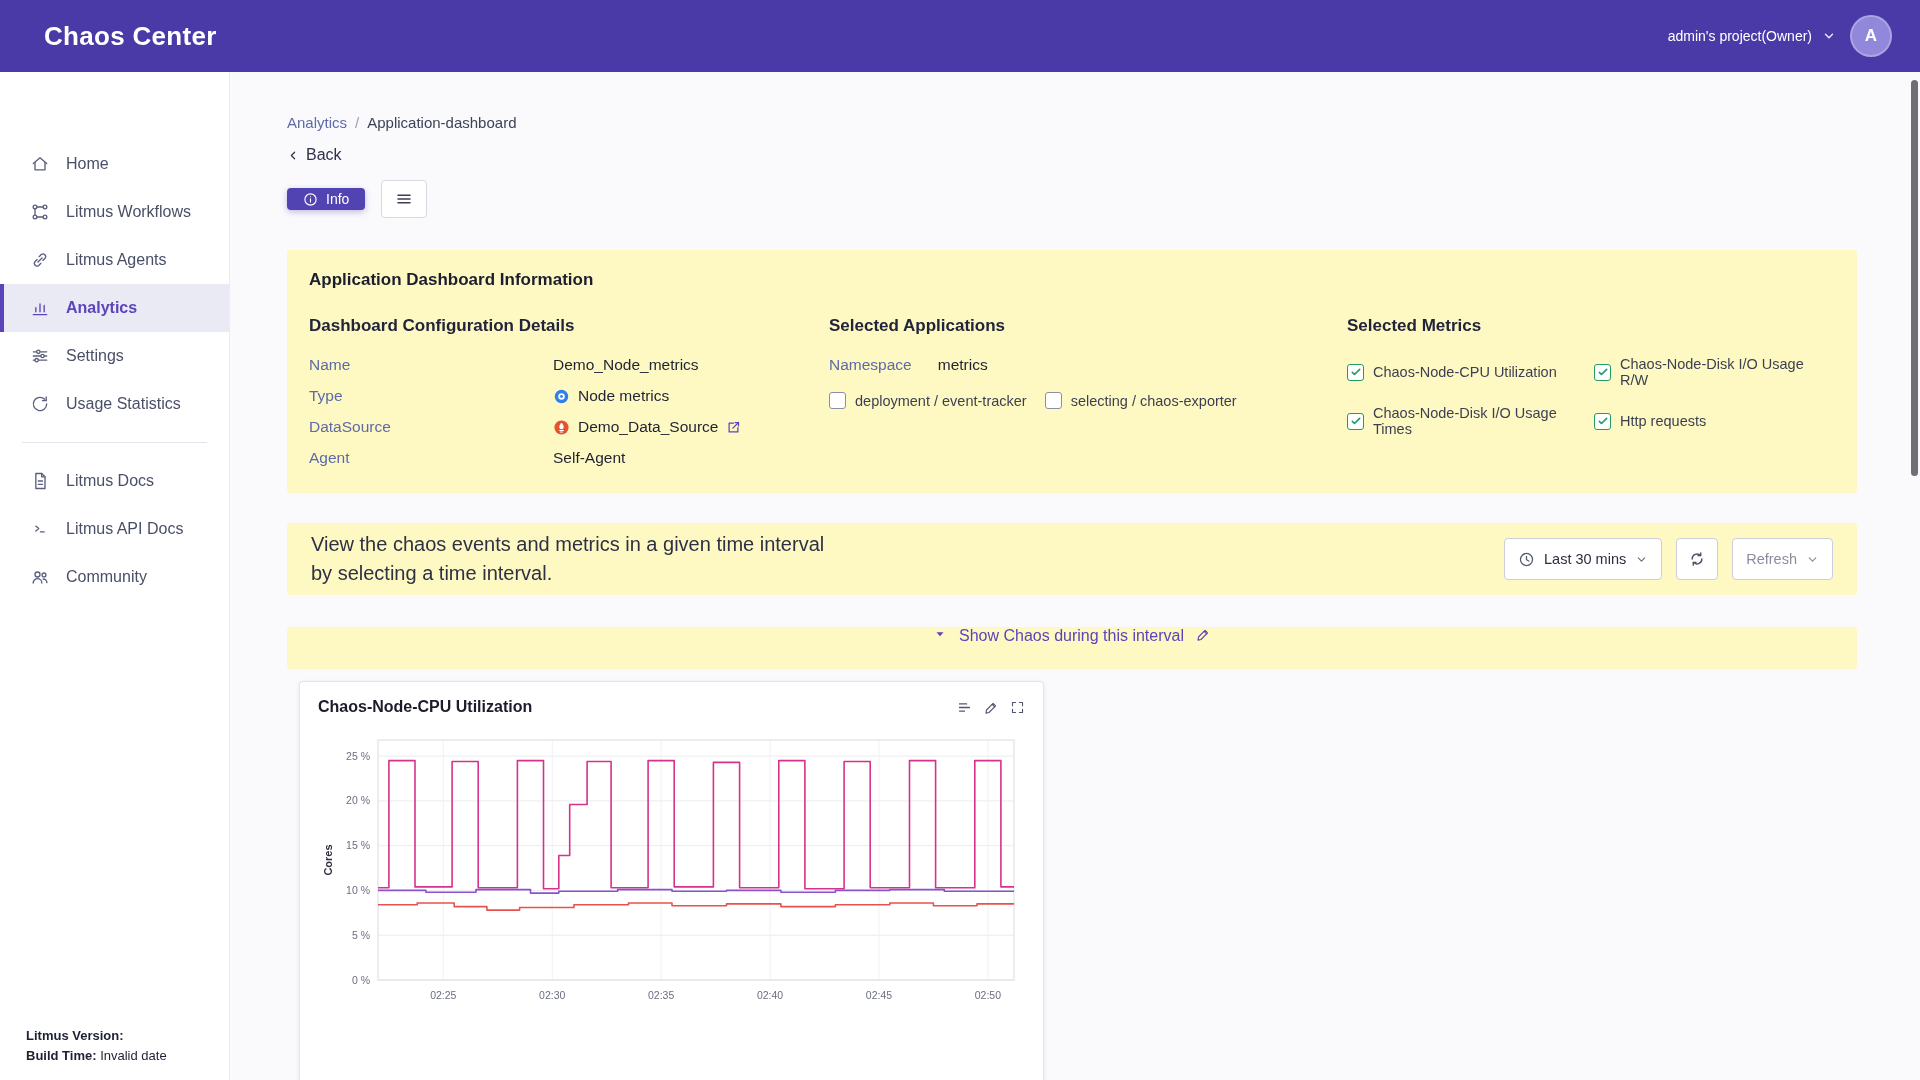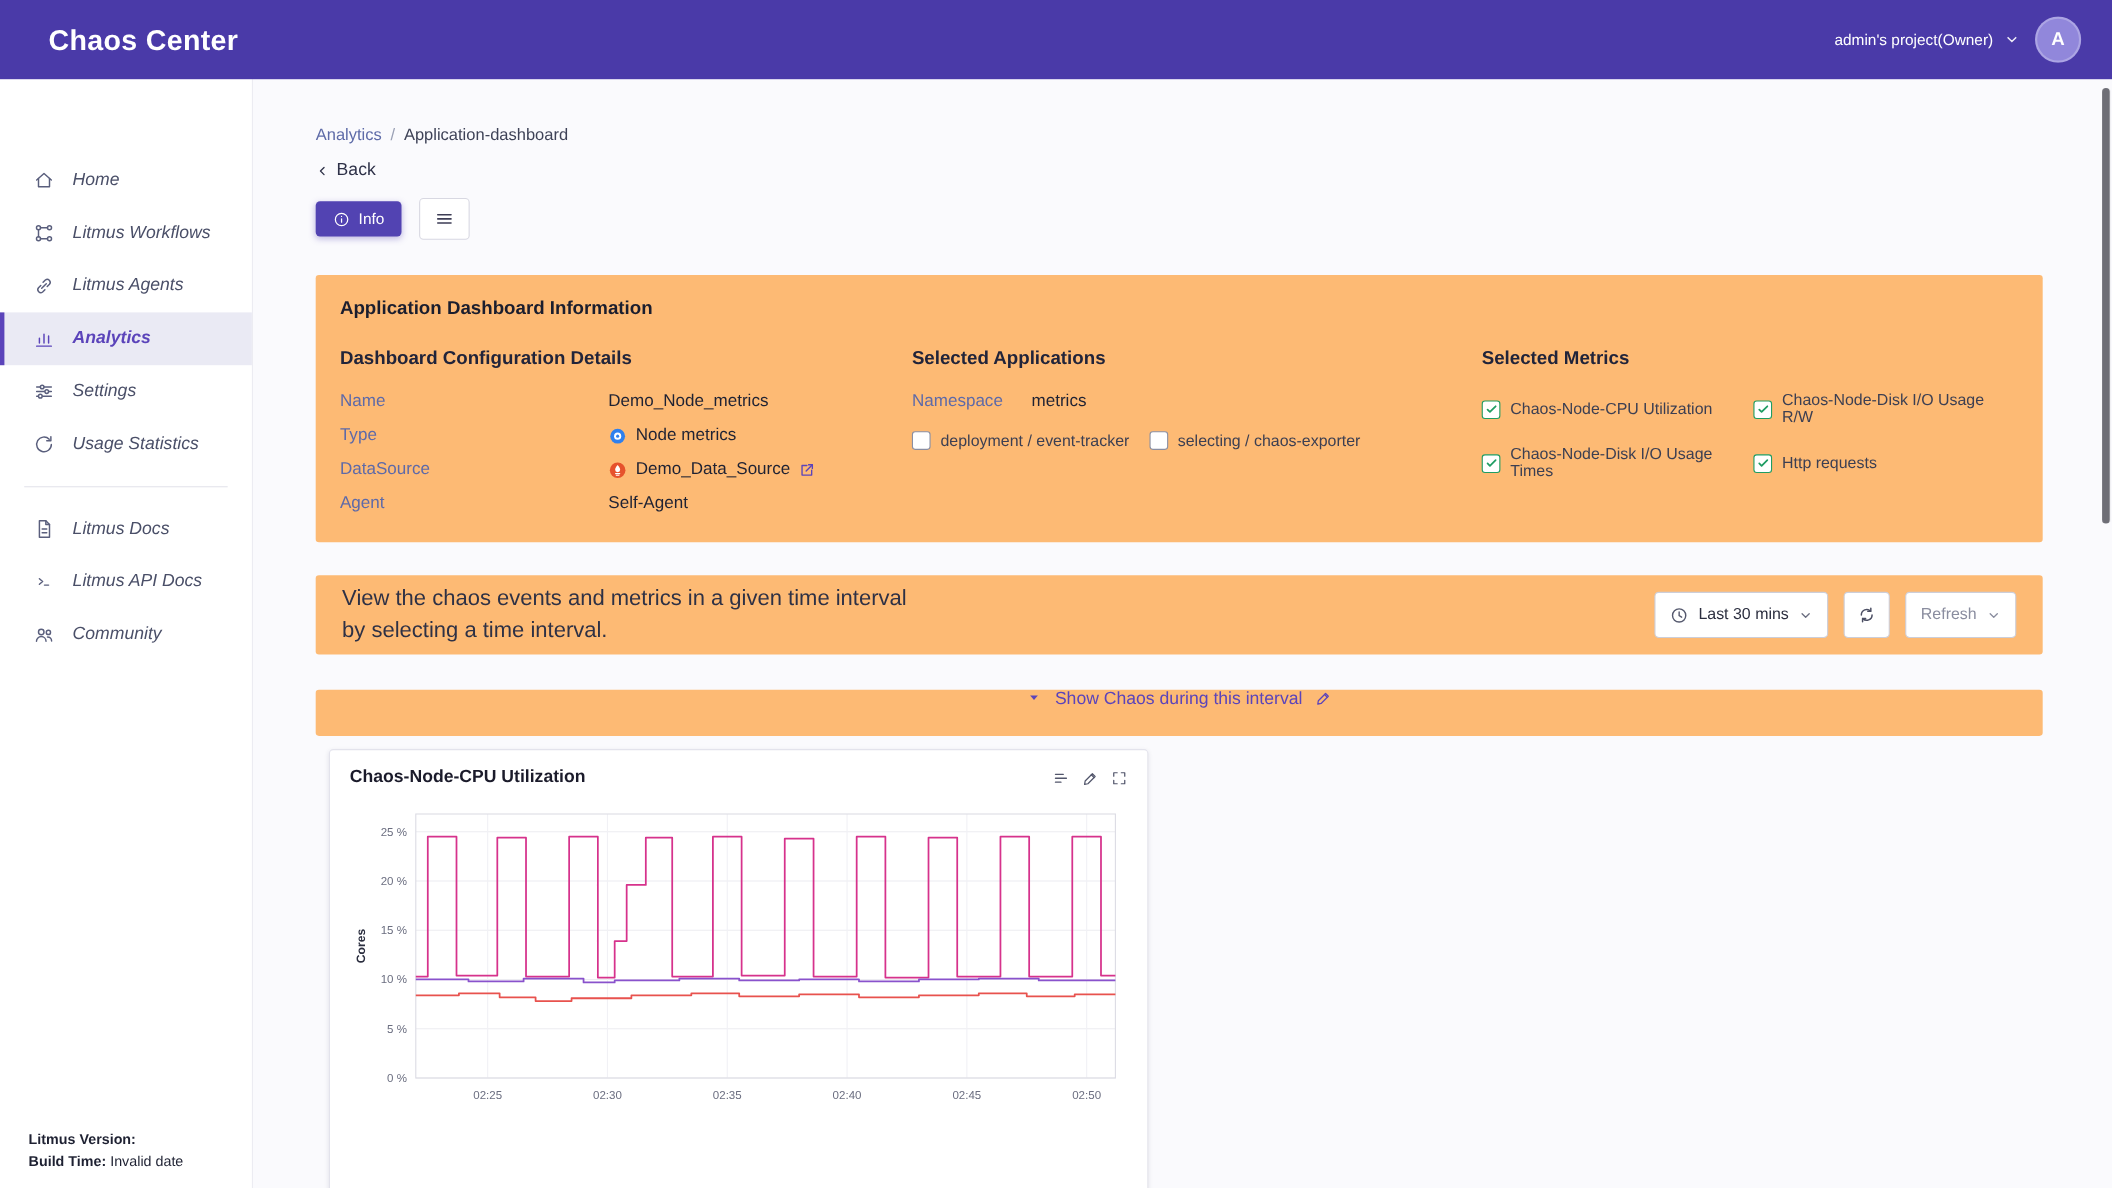--- a/index.html
+++ b/index.html
@@ -9,21 +9,21 @@
   .topbar { height:72px; background:#4A3AA8; display:flex; align-items:center; justify-content:space-between; padding:0 28px 0 44px; position:relative; z-index:5; }
   .app-title { color:#fff; font-size:26px; font-weight:700; letter-spacing:.3px; }
   .topbar-right { display:flex; align-items:center; gap:14px; }
   .project-selector { display:flex; align-items:center; gap:10px; color:#fff; font-size:14px; cursor:pointer; }
   .project-selector svg { opacity:.9; }
   .avatar { width:42px; height:42px; border-radius:50%; background:#9187DB; color:#fff; font-size:17px; font-weight:700; display:flex; align-items:center; justify-content:center; cursor:pointer; border:2px solid rgba(255,255,255,.25); }
 
   
   .layout { display:flex; height:1008px; }
   .sidebar { width:230px; background:#fff; border-right:1px solid #ECECF2; position:relative; padding-top:68px; flex:none; }
-  .nav-item { height:48px; display:flex; align-items:center; gap:16px; padding-left:26px; border-left:4px solid transparent; color:#4A4F68; font-size:16px; cursor:pointer;font-style:italic; }
+  .nav-item { height:48px; display:flex; align-items:center; gap:16px; padding-left:26px; border-left:4px solid transparent; color:#4A4F68; font-size:16px; cursor:pointer; }
   .nav-item .nav-icon { display:flex; color:#5A5F7D; }
   .nav-item.active { background:#EAEAF4; border-left-color:#5B44BA; color:#5B44BA; font-weight:600; }
   .nav-item.active .nav-icon { color:#5B44BA; }
   .sidebar-divider { height:1px; background:#E4E4EC; margin:14px 22px 14px 22px; }
   .sidebar-footer { position:absolute; left:26px; bottom:14px; font-size:13px; color:#1E2132; line-height:1.55; }
   .sidebar-footer b { font-weight:700; }
 
   .main { flex:1; padding:0 63px 0 57px; overflow:hidden; }
 
   
@@ -32,25 +32,25 @@
   .breadcrumb .crumb-sep { color:#9AA0B5; }
   .breadcrumb .crumb-current { color:#3E4257; cursor:pointer; }
   .back-row { margin-top:15px; display:flex; align-items:center; gap:6px; color:#2E3148; font-size:16px; cursor:pointer; width:fit-content; }
   .title-row { margin-top:16px; display:flex; align-items:center; justify-content:space-between; }
   .title-left { display:flex; align-items:center; gap:16px; }
   .page-title { font-size:25px; color:#191C2E; }
   .page-title .t-prefix { font-weight:700; }
   .page-title .t-name { font-weight:700; font-style:italic; }
   .title-chevron { color:#23263A; display:flex; cursor:pointer; margin-left:6px; }
   .title-actions { display:flex; align-items:center; gap:16px; }
-  .info-btn { background:#5243B2; border:none; color:#fff; font-size:14px; height:32px; padding:0 16px; border-radius:4px; display:flex; align-items:center; gap:8px; cursor:pointer; box-shadow:0 2px 6px rgba(82,67,178,.35); font-family:inherit; }
+  .info-btn { background:#5243B2; border:none; color:#fff; font-size:14px; height:22px; padding:0 16px; border-radius:4px; display:flex; align-items:center; gap:8px; cursor:pointer; box-shadow:0 2px 6px rgba(82,67,178,.35); font-family:inherit; }
   .menu-btn { background:#fff; border:1px solid #D8D8E2; border-radius:4px; width:46px; height:38px; display:flex; align-items:center; justify-content:center; color:#3D3D55; cursor:pointer; }
 
   
-  .panel { background:#fdba74; border-radius:3px; }
+  .panel { background:#fef9c3; border-radius:3px; }
   .info-panel { margin-top:32px; padding:20px 22px 26px 22px; }
   .info-panel-title { font-size:17px; font-weight:700; color:#1B1E2E; }
   .info-grid { display:grid; grid-template-columns:520px 518px 1fr; margin-top:26px; }
   .col-title { font-size:17px; font-weight:600; color:#21243A; margin-bottom:20px; }
   .config-rows { display:grid; grid-template-columns:244px auto; row-gap:13px; font-size:15.5px; align-items:center; }
   .cfg-label { color:#5E6AA8; }
   .cfg-value { color:#1F2233; display:flex; align-items:center; gap:8px; }
   .ext-link { display:flex; color:#5B44BA; cursor:pointer; }
   .ns-row { font-size:15.5px; display:flex; gap:26px; margin-bottom:18px; }
   .ns-label { color:#5E6AA8; }

